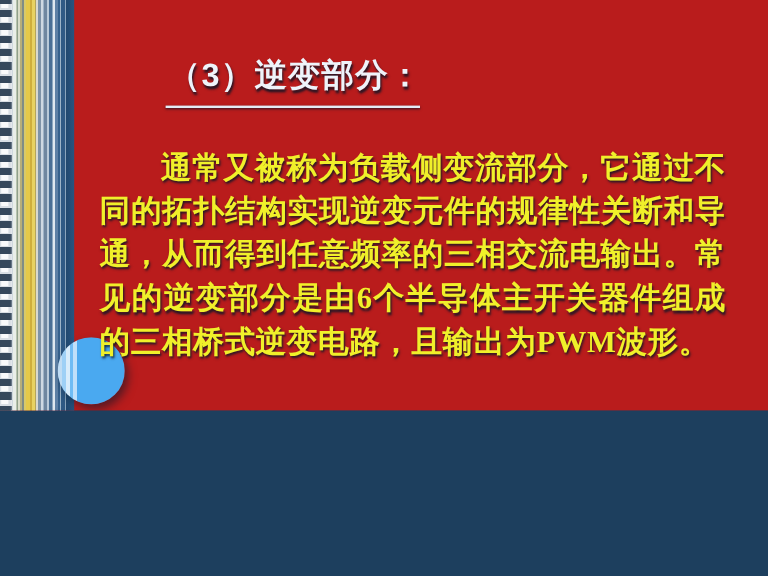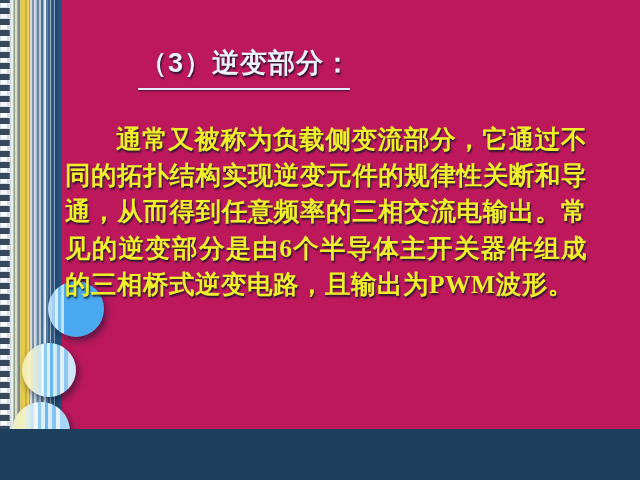--- a/index.html
+++ b/index.html
@@ -10,23 +10,23 @@
   body {
     width: 640px;
     height: 480px;
     overflow: hidden;
     font-family: "Liberation Serif", "DejaVu Serif", serif;
   }
 
   #slide {
     position: relative;
     width: 640px;
-    height: 429px;
-    overflow: hidden;
-    background: #be185d;
+    height: 342px;
+    overflow: hidden;
+    background: #b91c1c;
   }
 
   
   #left-band {
     position: absolute;
     left: 0; top: 0;
     width: 62px;
     height: 480px;
     overflow: hidden;
   }
@@ -212,21 +212,21 @@
     left: 4px;
     top: 40px;
     width: 212px;
     height: 2px;
     background: #e3ecf6;
     box-shadow: 0 1px 2px rgba(6,20,38,.7);
   }
 
   #body-block {
     position: absolute;
-    left: 3px;
+    left: 21px;
     top: 122px;
     width: 522px;
   }
   #body-text {
     color: #f0f02a;
     font-family: "Liberation Serif", "DejaVu Serif", serif;
     font-weight: bold;
     font-size: 25.5px;
     line-height: 1.42;
     letter-spacing: .5px;

